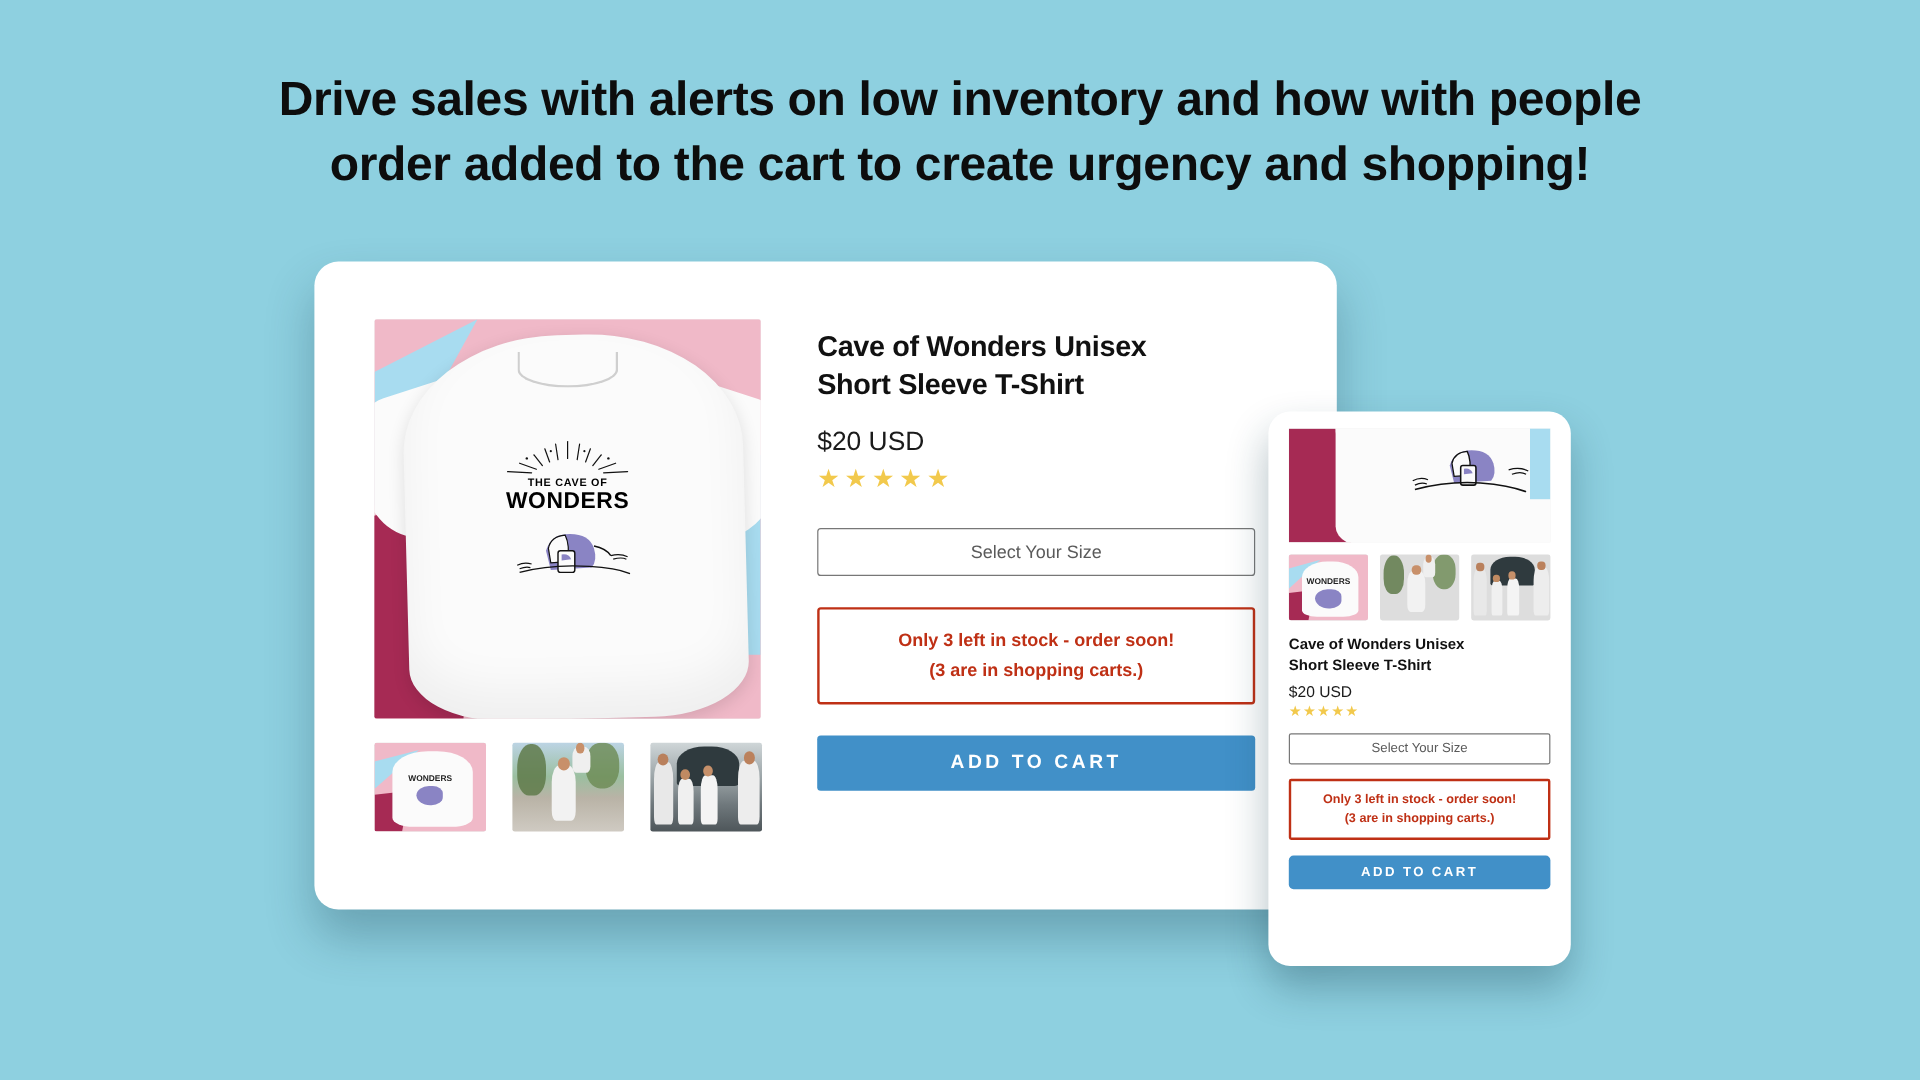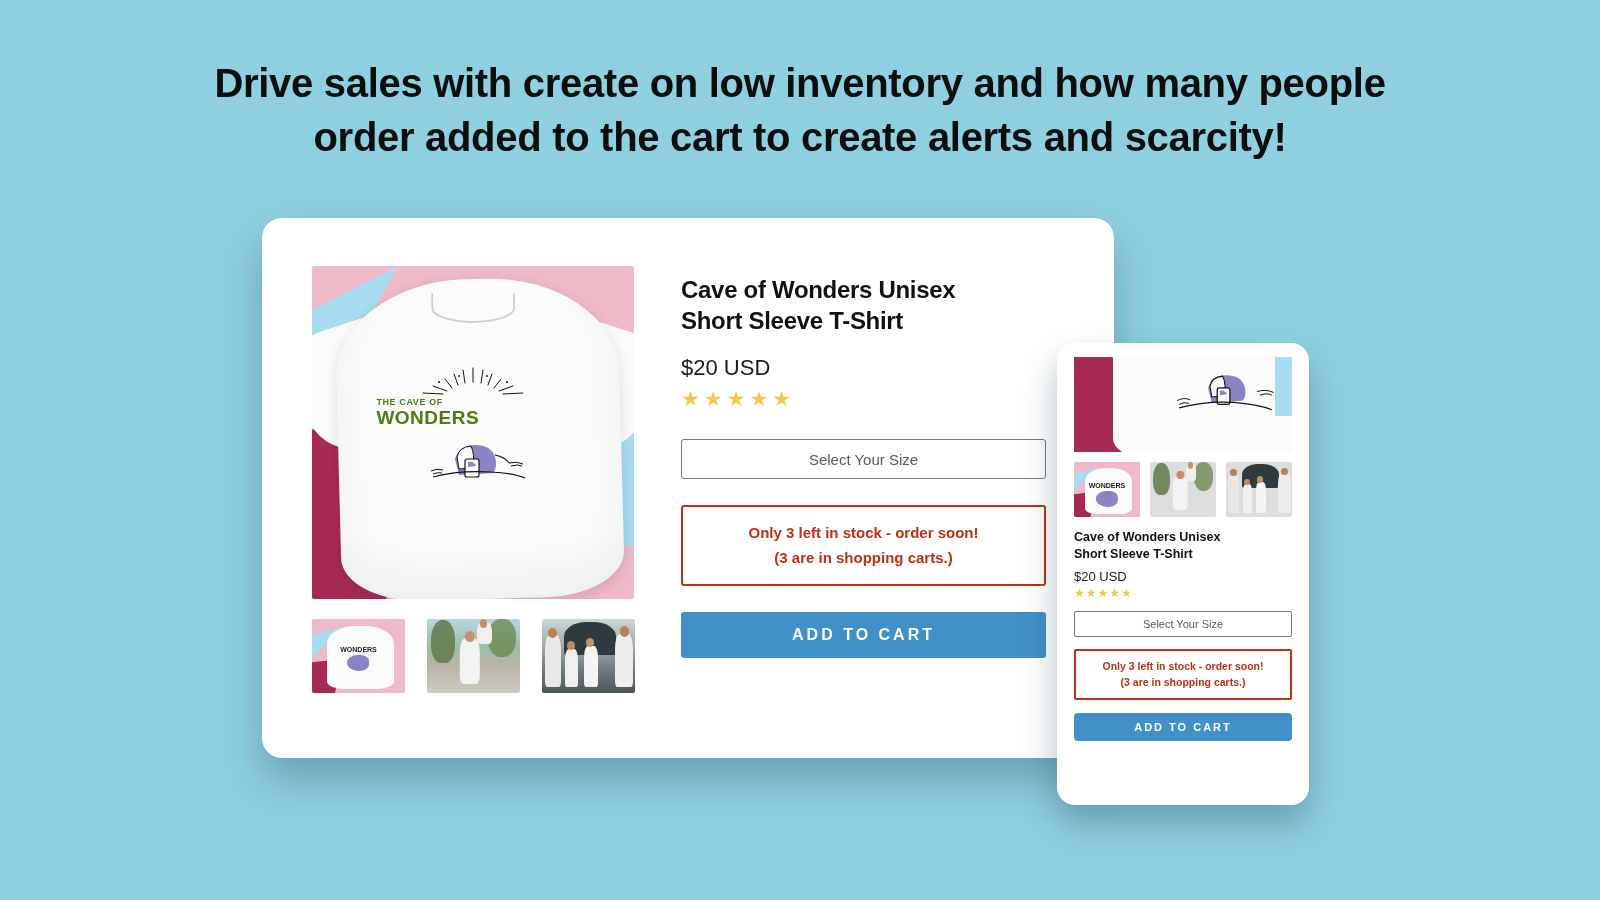--- a/index.html
+++ b/index.html
@@ -74,21 +74,21 @@
                  background:#fbfbfb; border-radius:40% 10% 30% 40%; transform:rotate(-18deg); }
   .ph-sleeve-r { position:absolute; right:-5%; top:18%; width:30%; height:36%;
                  background:#fbfbfb; border-radius:10% 40% 40% 30%; transform:rotate(18deg); }
   .ph-collar   { position:absolute; left:50%; top:8%; width:26%; height:9%;
                  transform:translateX(-50%);
                  border:2px solid #cfcfcf; border-top:none;
                  border-radius: 0 0 60% 60%; }
 
   .art {
     position:absolute; left:50%; top:30%; transform:translateX(-50%);
-    width: 60%; text-align:left; color:#4d7c0f;
+    width: 60%; text-align:center; color:#000000;
   }
   .art-sun { width:100%; height:34px; display:block; }
   .art-t1 { font-size: 9px; font-weight:700; letter-spacing:0.6px; margin-top:-3px; }
   .art-t2 { font-size: 19px; font-weight:800; letter-spacing:0.5px; line-height:1;
             margin-top:1px; }
   .art-beast { width:100%; height:60px; display:block; margin-top:2px; }
 
   .thumbs { display:flex; gap:22px; margin-top:20px; }
   .thumb {
     width: 93px; height: 74px; border-radius: 2px;
@@ -218,22 +218,22 @@
   .m-atc { margin-top: 13px; width: 100%; height: 28px; background:#4190c8;
            color:#fff; border:none; border-radius: 4px; font-size: 11px;
            font-weight:700; letter-spacing: 2px;
            display:flex; align-items:center; justify-content:center; cursor:pointer;
            font-family: "Liberation Sans", sans-serif; }
 </style>
 </head>
 <body>
 
 <h1 class="headline">
-  <span>Drive sales with create on low inventory and how many people</span><br>
-  <span>order added to the cart to create </span><span class="em">alerts and scarcity!</span>
+  <span>Drive sales with alerts on low inventory and how with people</span><br>
+  <span>order added to the cart to create </span><span class="em">urgency and shopping!</span>
 </h1>
 
 <div class="desktop-card">
 
   <div class="gallery">
 
     <div class="main-photo">
       <div class="ph-bg-pink"></div>
       <div class="ph-bg-blue"></div>
       <div class="ph-bg-blue2"></div>

